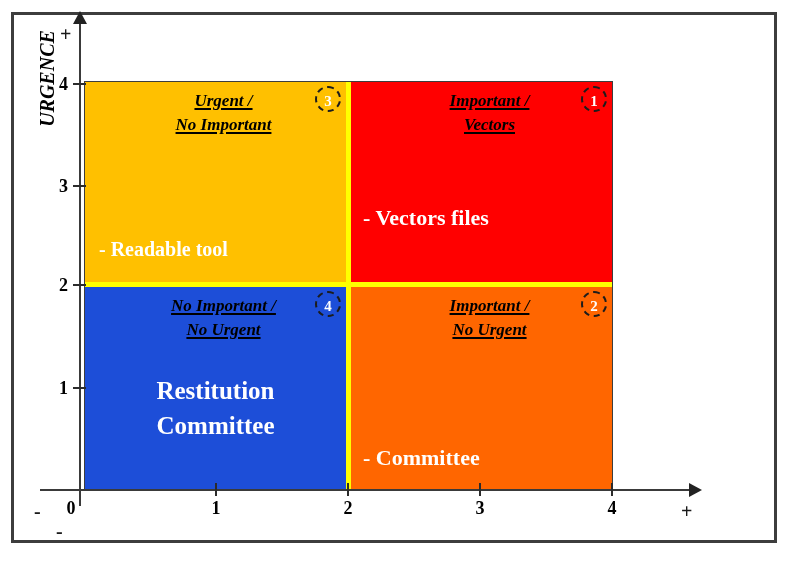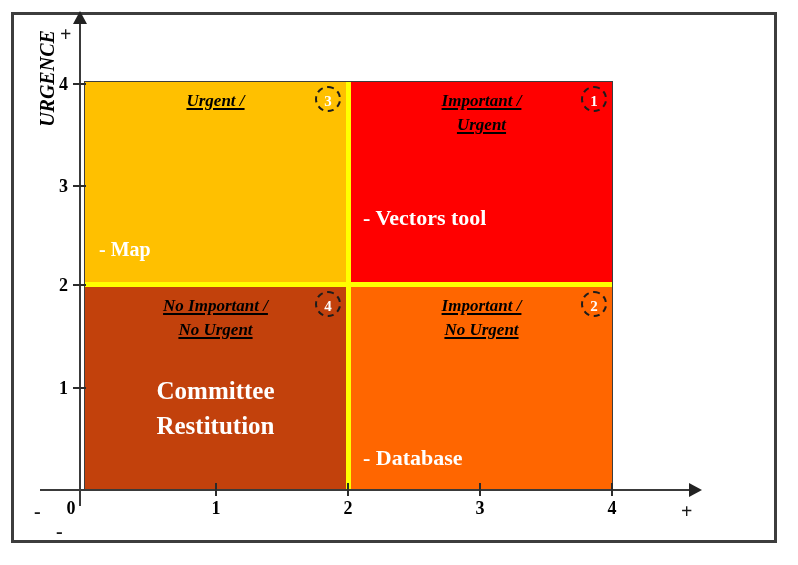--- a/index.html
+++ b/index.html
@@ -16,21 +16,21 @@
     position:absolute;left:84px;top:81px;width:529px;height:409px;
     box-sizing:border-box;border:1px solid #3d3d3d;background:#FFFF00;
   }
   .quad{position:absolute;box-sizing:border-box;}
   .quad.tl{left:0;top:0;width:261px;height:200px;}
   .quad.tr{left:266px;top:0;width:261px;height:200px;}
   .quad.bl{left:0;top:205px;width:261px;height:202px;}
   .quad.br{left:266px;top:205px;width:261px;height:202px;}
   .qtitle{
     position:absolute;left:0;top:7px;width:100%;text-align:center;
-    font-style:italic;font-weight:bold;font-size:17px;line-height:24px;color:#000;
+    font-style:italic;font-weight:bold;font-size:17px;line-height:24px;color:#000;padding-left:8px;
   }
   .qtitle span{text-decoration:underline;text-decoration-thickness:2px;text-underline-offset:2px;display:inline-block;}
   .badge{
     position:absolute;right:5px;top:4px;width:26px;height:26px;border-radius:50%;
     border:2px dashed #1c1c1c;color:#fff;font-weight:bold;font-size:15px;
     text-align:center;line-height:26px;box-sizing:border-box;
   }
   .qitems{position:absolute;color:#fff;font-weight:bold;white-space:pre;}
   .tl .qitems{left:14px;top:95px;font-size:20px;line-height:29px;}
   .tr .qitems{left:12px;top:58px;font-size:22px;line-height:31px;}
@@ -67,62 +67,62 @@
 
 <div class="canvas">
 
   <div class="frame"></div>
 
   <div class="quadblock" style="background: rgb(255, 255, 0);">
 
     <div class="quad tl" style="background: rgb(255, 192, 0);">
       <div class="qtitle">
         <span>Urgent /</span><br>
+        <span>No Important</span>
       </div>
       <div class="badge">3</div>
       <div class="qitems">
-        <div>- Map</div>
         <div>- Readable tool</div>
       </div>
     </div>
 
     <div class="quad tr" style="background: rgb(255, 0, 0);">
       <div class="qtitle">
         <span>Important /</span><br>
-        <span>Urgent</span>
+        <span>Vectors</span>
       </div>
       <div class="badge">1</div>
       <div class="qitems">
-        <div>- Vectors tool</div>
+        <div>- Vectors files</div>
         <div>- Reports</div>
         <div>- Web data</div>
         <div>- Database data</div>
       </div>
     </div>
 
-    <div class="quad bl" style="background: #c2410c;">
+    <div class="quad bl" style="background: #1d4ed8;">
       <div class="qtitle">
         <span>No Important /</span><br>
         <span>No Urgent</span>
       </div>
       <div class="badge">4</div>
       <div class="qcenter">
+        <div>Restitution</div>
         <div>Committee</div>
-        <div>Restitution</div>
       </div>
     </div>
 
     <div class="quad br" style="background: rgb(255, 102, 0);">
       <div class="qtitle">
         <span>Important /</span><br>
         <span>No Urgent</span>
       </div>
       <div class="badge">2</div>
       <div class="qitems">
-        <div>- Database</div>
+        <div>- Committee</div>
         <div>- Analysis</div>
       </div>
     </div>
   </div>
 
   <div class="yaxis-line"></div>
   <div class="xaxis-line"></div>
   <div class="yarrow"></div>
   <div class="xarrow"></div>
 

